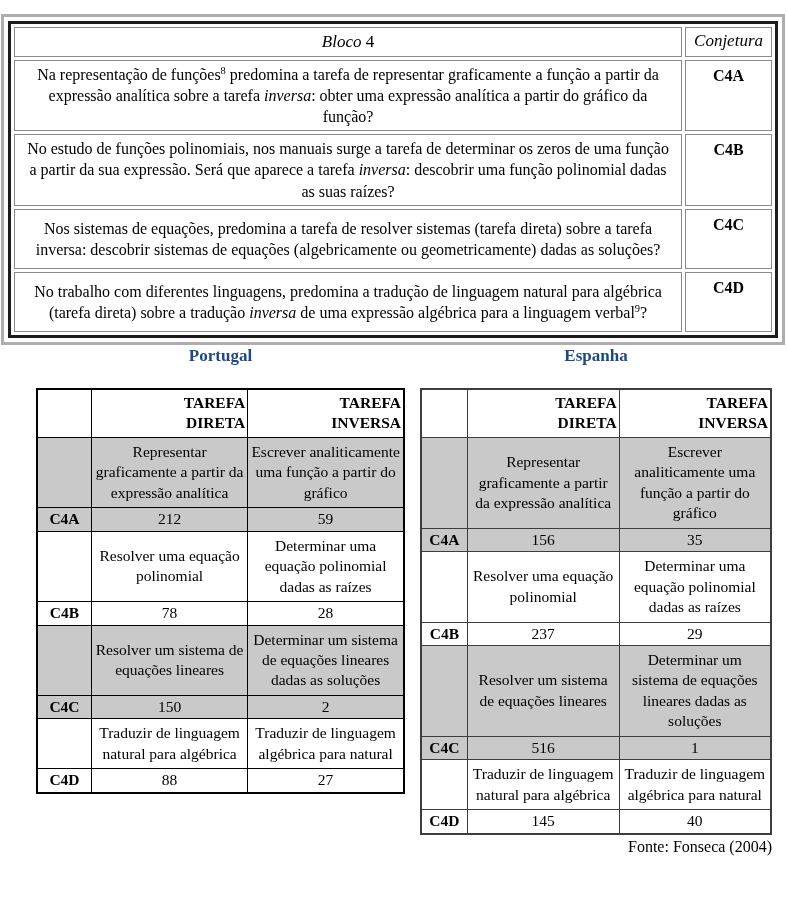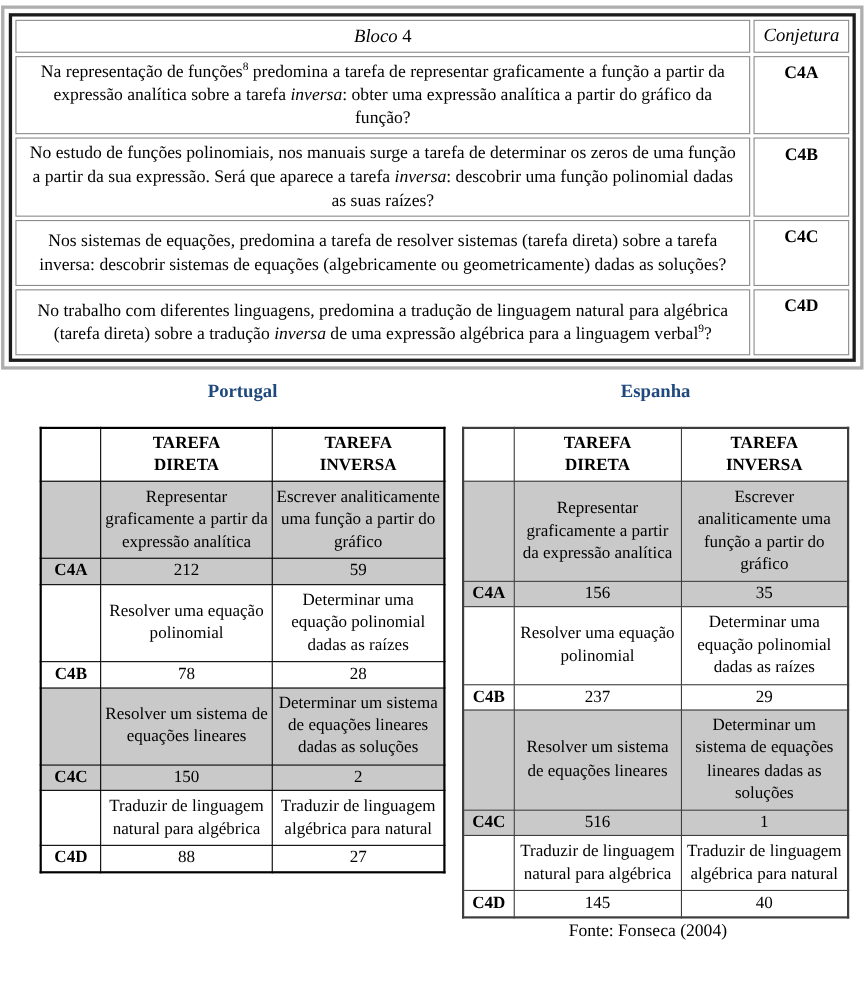--- a/index.html
+++ b/index.html
@@ -8,21 +8,21 @@
     background: #ffffff;
     font-family: "Liberation Serif", "DejaVu Serif", serif;
     color: #000;
     position: relative;
     overflow: hidden;
   }
 
   
   .bloco-frame {
     position: absolute;
-    left: 1px; top: 5px;
+    left: 1px; top: 14px;
     width: 784px;
     border: 3px solid #aeaeae;
     background: #fdfdfd;
     padding: 4px;
   }
   table.bloco {
     width: 100%;
     border: 3px solid #1c1c1c;
     border-collapse: separate;
     border-spacing: 3px;
@@ -72,31 +72,31 @@
     vertical-align: middle;
     font-size: 15.5px;
     line-height: 1.32;
     padding: 1px 3px;
     background: #fff;
   }
   .pt col.c-label { width: 46px; }
   .pt col.c-col   { width: 132px; }
   .es col.c-label { width: 46px; }
   .es col.c-col   { width: 151px; }
-  table.country tr.hdr td { font-weight: bold; font-size: 15.5px; padding: 3px 2px; }
+  table.country tr.hdr td { font-weight: bold; font-size: 15.5px; padding: 3px 2px; text-align: right; }
   table.country tr.desc td { padding: 4px 3px; }
   table.country tr.vals td { padding: 1px 3px; height: 23px; }
   table.country td.code { font-weight: bold; padding: 1px 2px; }
   table.country tr.shaded td { background: #c9c9c9; }
   table.country tr.desc td.lbl, table.country tr.vals td.code { }
   .fonte {
     font-size: 16px;
     margin-top: 3px;
     margin-left: -14px;
-    text-align: center;
+    text-align: right;
   }
 </style>
 </head>
 <body>
 
 <div class="bloco-frame">
   <table class="bloco">
     <tbody>
         <tr class="hdr">
       <td class="q"><span class="bloco-title-i">Bloco</span><span class="bloco-title-n">&nbsp;</span><span class="bloco-title-n">4</span></td>

